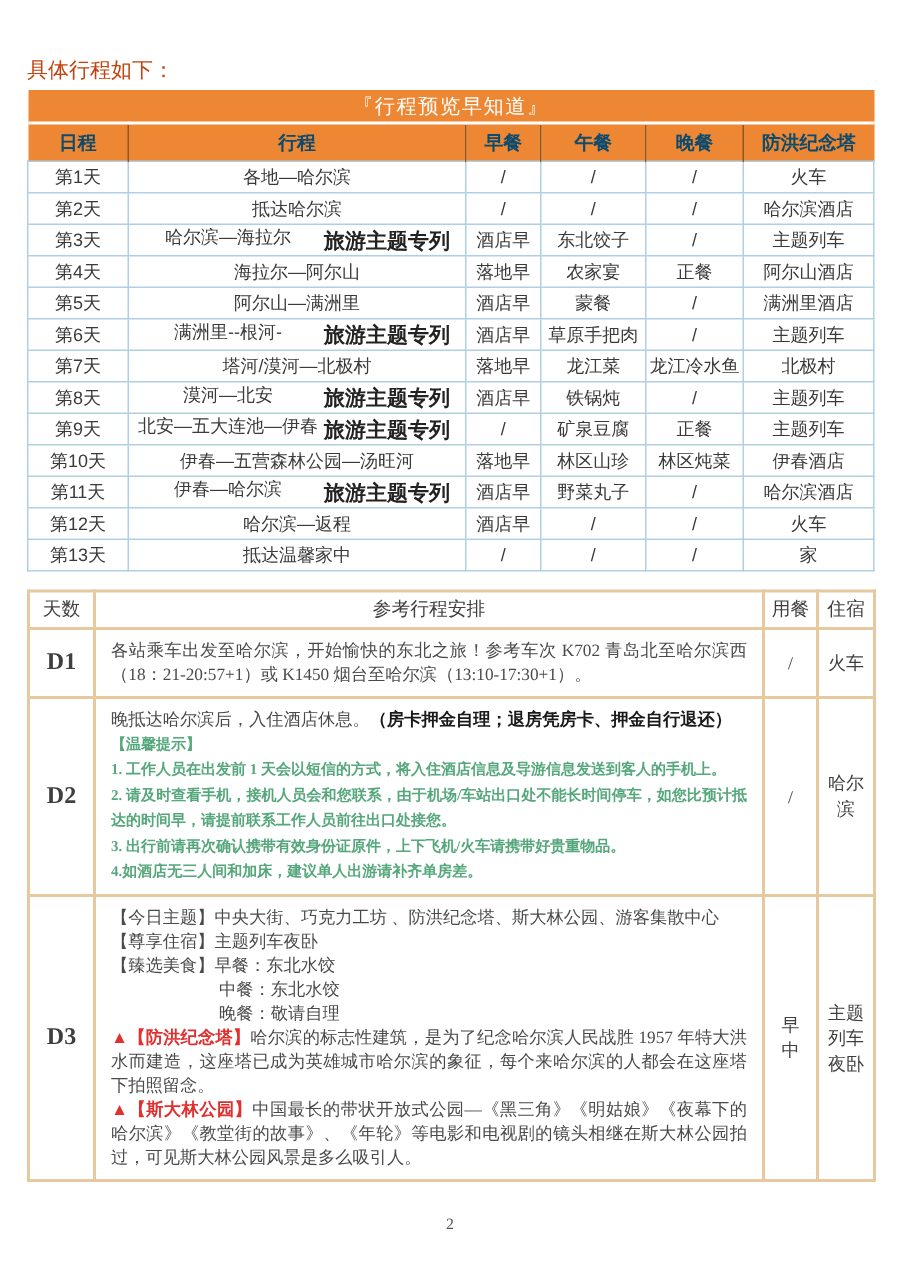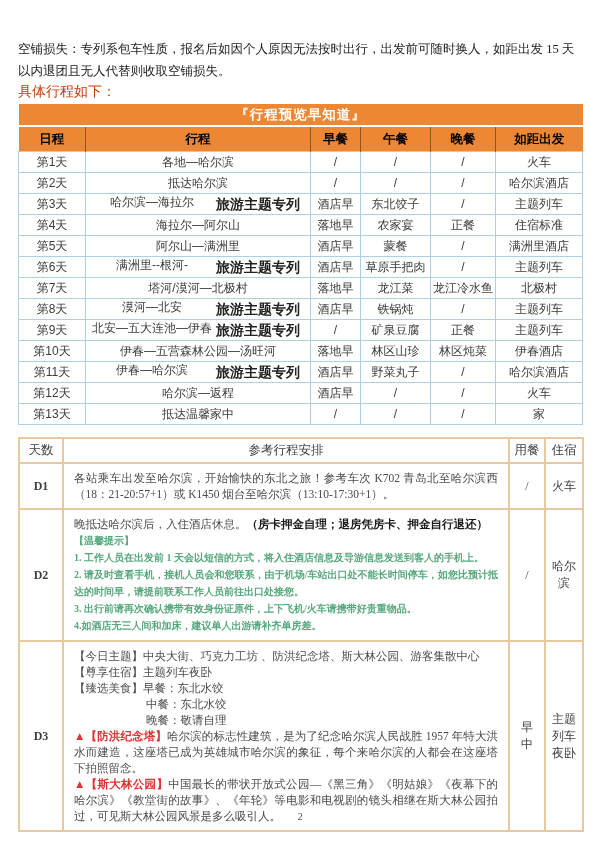--- a/index.html
+++ b/index.html
@@ -7,49 +7,48 @@
     --green:#56A87C; --red:#E03131;
   }
   html,body{margin:0;padding:0;background:#fff;}
   body{width:600px;height:848px;overflow:hidden;font-family:"Liberation Sans",sans-serif;}
   .page{box-sizing:border-box;width:600px;height:848px;padding:38px 18px 0 18px;position:relative;background:#fff;}
   .intro{font-family:"Liberation Serif",serif;font-size:12.5px;line-height:22px;color:#1b1b1b;margin:0;}
   .section-heading{font-family:"Liberation Serif",serif;font-size:14px;font-weight:normal;color:#c2410c;margin:0 0 3px 0;line-height:19px;}
 
   
   table.preview{width:564px;border-collapse:collapse;table-layout:fixed;font-size:12px;color:#3a3a3a;}
-  .table-title{background:var(--orange);color:#fff;font-size:13.5px;font-weight:bold;text-align:center;height:21px;padding:0;letter-spacing:1px;border-bottom:2px solid #fff;}
-  tr.hdr th{background:var(--orange);color:#000000;font-weight:bold;font-size:12.5px;height:24px;padding:0;border-left:1px solid rgba(70,45,20,.55);}
+  .table-title{background:var(--orange);color:#fff;font-size:13.5px;font-weight:normal;text-align:center;height:21px;padding:0;letter-spacing:1px;border-bottom:2px solid #fff;}
+  tr.hdr th{background:var(--orange);color:#0c4a6e;font-weight:bold;font-size:12.5px;height:24px;padding:0;border-left:1px solid rgba(70,45,20,.55);}
   tr.hdr th:first-child{border-left:none;}
   table.preview tbody td{border:1px solid var(--t1border);height:20px;text-align:center;padding:0 2px;overflow:hidden;white-space:nowrap;}
   td.c-route{text-align:left;padding-left:10px;}
   .route-tag{float:right;font-weight:bold;font-size:14px;color:#222;margin-right:8px;line-height:20px;}
 
   
   table.detail{width:564px;border-collapse:collapse;table-layout:fixed;margin-top:12px;font-family:"Liberation Serif",serif;font-size:11.5px;color:#4a4a4a;}
   table.detail th,table.detail td{border:2px solid var(--t2border);}
   table.detail thead th{height:23px;font-weight:normal;font-size:12.5px;color:#3f3f3f;padding:0;background:#fff;}
-  td.d-day{text-align:center;font-weight:bold;font-size:12px;color:#3f3f3f;width:44px;}
+  td.d-day{text-align:center;font-weight:bold;font-size:16px;color:#3f3f3f;width:44px;}
   td.d-content{padding:6px 10px;vertical-align:middle;}
   .line{line-height:16px;text-align:justify;}
   .line.indent{padding-left:72px;}
   .s-normal{color:#4a4a4a;}
   .s-bold{font-weight:bold;color:#1a1a1a;}
   .s-green{color:var(--green);font-weight:bold;font-family:Liberation Serif, serif;font-size:10px;}
   .s-red{color:var(--red);font-weight:bold;font-family:"Liberation Sans",sans-serif;}
   td.d-meals,td.d-stay{text-align:center;white-space:pre-line;line-height:17px;font-size:12px;color:#3f3f3f;padding:2px;}
 
   .page-number{position:absolute;left:0;right:0;bottom:26px;text-align:center;font-family:"Liberation Serif",serif;font-size:10.5px;color:#555;}
 </style>
 </head>
 <body>
 
 <div class="page">
 
-  <p class="intro">空铺损失：专列系包车性质，报名后如因个人原因无法按时出行，出发前可随时换人，如距出发 15 天以内退团且无人代替则收取空铺损失。</p>
   <div class="section-heading">具体行程如下：</div>
 
   <table class="preview">
     <colgroup>
       <col style="width:67px">
         <col style="width:225px">
         <col style="width:50px">
       <col style="width:70px">
         <col style="width:65px">
         <col style="width:87px">
@@ -57,21 +56,21 @@
     <thead>
       <tr>
         <th colspan="6" class="table-title">『行程预览早知道』</th>
       </tr>
       <tr class="hdr">
         <th>日程</th>
         <th>行程</th>
         <th>早餐</th>
         <th>午餐</th>
         <th>晚餐</th>
-        <th>如距出发</th>
+        <th>防洪纪念塔</th>
       </tr>
     </thead>
     <tbody id="preview-body">
         <tr>
           <td class="c-day">第1天</td>
           <td class="c-route"><span class="route-text">各地—哈尔滨</span></td>
           <td class="c-meal">/</td>
           <td class="c-meal">/</td>
           <td class="c-meal">/</td>
           <td class="c-meal">火车</td>
@@ -91,21 +90,21 @@
           <td class="c-meal">东北饺子</td>
           <td class="c-meal">/</td>
           <td class="c-meal">主题列车</td>
         </tr>
         <tr>
           <td class="c-day">第4天</td>
           <td class="c-route"><span class="route-text">海拉尔—阿尔山</span></td>
           <td class="c-meal">落地早</td>
           <td class="c-meal">农家宴</td>
           <td class="c-meal">正餐</td>
-          <td class="c-meal">住宿标准</td>
+          <td class="c-meal">阿尔山酒店</td>
         </tr>
         <tr>
           <td class="c-day">第5天</td>
           <td class="c-route"><span class="route-text">阿尔山—满洲里</span></td>
           <td class="c-meal">酒店早</td>
           <td class="c-meal">蒙餐</td>
           <td class="c-meal">/</td>
           <td class="c-meal">满洲里酒店</td>
         </tr>
         <tr>

